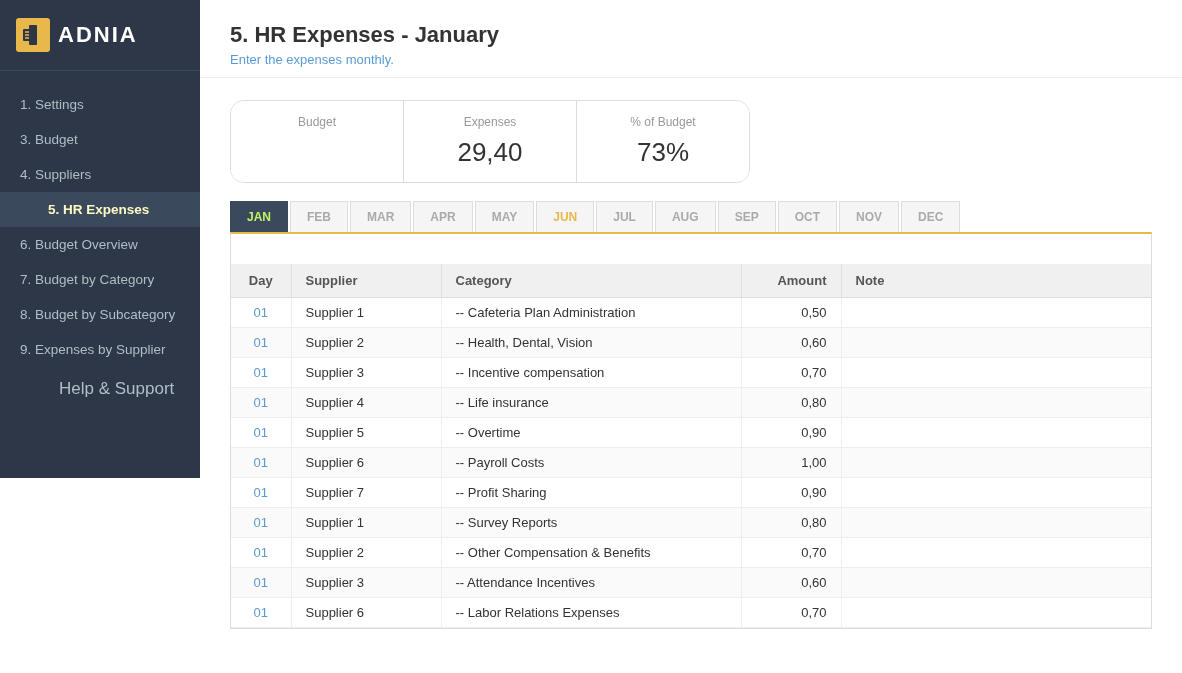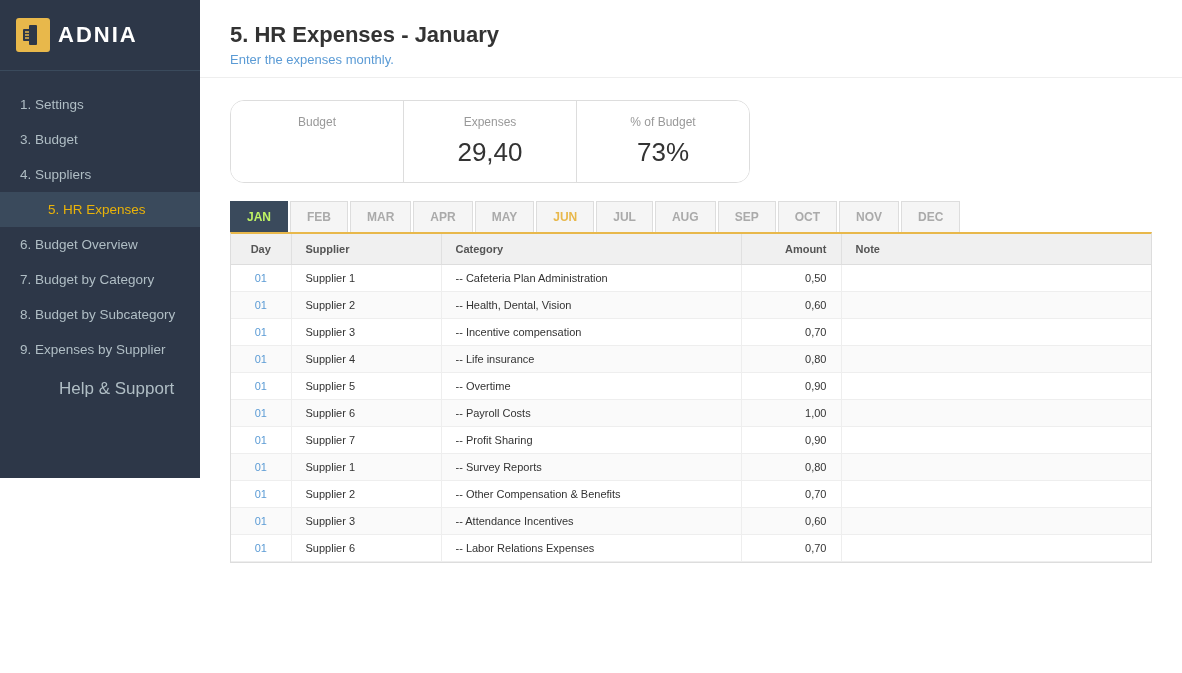--- a/index.html
+++ b/index.html
@@ -47,22 +47,22 @@
     }
     .nav-item {
       padding: 10px 20px;
       font-size: 13.5px;
       color: #b0bec5;
       cursor: pointer;
       transition: background 0.15s;
     }
     .nav-item.active {
       background: #3a4a5c;
-      color: #eab308;
-      font-weight: 400;
+      color: #fef9c3;
+      font-weight: 700;
       padding-left: 48px;
     }
     .nav-item-support {
       padding: 12px 20px;
       font-size: 17px;
       color: #b0bec5;
       cursor: pointer;
       margin-top: auto;
       margin-left: 39px;
     }
@@ -145,21 +145,22 @@
     
     #expenses-table-wrap {
       margin: 0 30px;
       border: 1px solid #ddd;
       border-top: 2px solid #e8b84b;
       overflow: hidden;
     }
     table {
       width: 100%;
       border-collapse: collapse;
-      font-size: 11px;
+      font-size: 13px;
+      margin-top: 30px;
     }
     thead tr th {
       background: #f0f0f0;
       font-weight: 600;
       color: #555;
       padding: 9px 14px;
       text-align: left;
       border-bottom: 1px solid #ddd;
       border-right: 1px solid #e0e0e0;
     }

